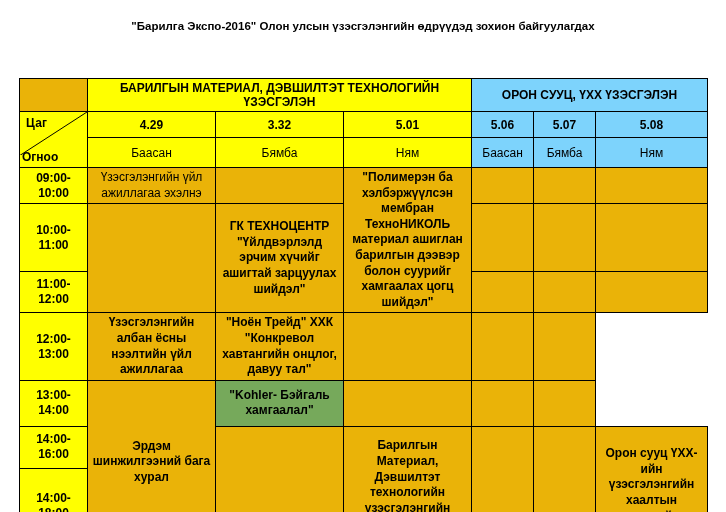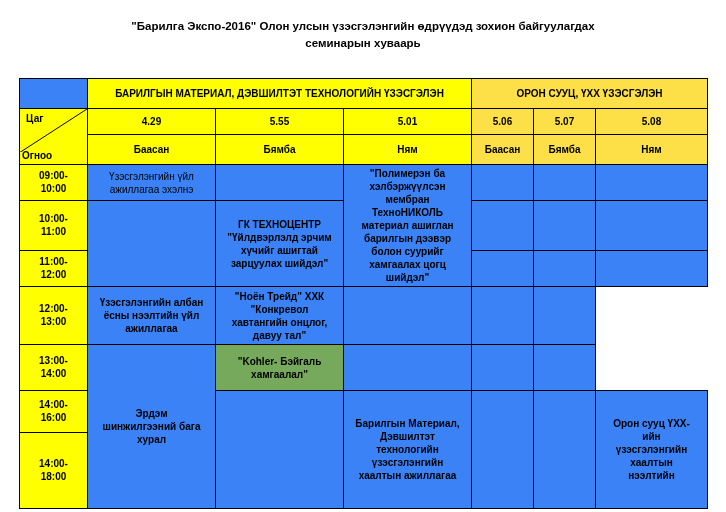--- a/index.html
+++ b/index.html
@@ -35,36 +35,36 @@
     left: 19px;
     top: 78px;
     width: 688px;
     border-collapse: collapse;
     table-layout: fixed;
   }
   table.schedule td {
     border: 1px solid #000000;
     vertical-align: middle;
     text-align: center;
-    font-size: 10px;
-    padding: 2px 11px;
+    font-size: 12px;
+    padding: 2px 3px;
     box-sizing: border-box;
   }
   .yellow { background: #ffff00; }
-  .blue   { background: #fde047; }
+  .blue   { background: #7dd3fc; }
   .green  { background: #76a95b; }
-  .white  { background: #3b82f6; margin-left: 40px; }
+  .white  { background: #eab308; margin-left: 40px; }
 
   .hdr {
     font-weight: bold;
     font-size: 10.5px;
     height: 30px;
   }
   .daterow td { font-weight: bold; height: 26px; }
-  .dayrow td  { height: 30px; text-align: left; padding-left: 6px; font-weight: bold; }
+  .dayrow td  { height: 30px; text-align: left; padding-left: 6px; }
   .dayrow td.centered { text-align: center; }
 
   .timecell {
     font-weight: bold;
     font-size: 10px;
     line-height: 1.25;
     margin-top: 47px;
   }
   .cellbold { font-weight: bold; line-height: 1.3; }
   .cellplain { line-height: 1.3; }
@@ -92,21 +92,20 @@
     pointer-events: none;
   }
 </style>
 </head>
 <body>
 
 <div class="page">
 
   <div class="title">
     <span class="title-line">"Барилга Экспо-2016" Олон улсын үзэсгэлэнгийн өдрүүдэд зохион байгуулагдах</span>
-    <span class="title-line">семинарын хуваарь</span>
   </div>
 
   <table class="schedule">
     <colgroup>
       <col style="width:68px">
       <col style="width:128px">
       <col style="width:128px">
       <col style="width:128px">
       <col style="width:62px">
       <col style="width:62px">
@@ -122,21 +121,21 @@
 
       <tr class="daterow">
         <td class="yellow corner-label" rowspan="2">
           <span class="tl">Цаг</span>
           <span class="br">Огноо</span>
           <svg class="diag" viewBox="0 0 68 44" preserveAspectRatio="none">
             <line x1="0" y1="44" x2="68" y2="0" stroke="#000000" stroke-width="1"></line>
           </svg>
         </td>
         <td class="yellow">4.29</td>
-        <td class="yellow">5.55</td>
+        <td class="yellow">3.32</td>
         <td class="yellow">5.01</td>
         <td class="blue">5.06</td>
         <td class="blue">5.07</td>
         <td class="blue">5.08</td>
       </tr>
 
       <tr class="dayrow">
         <td class="yellow">Баасан</td>
         <td class="yellow">Бямба</td>
         <td class="yellow">Ням</td>

